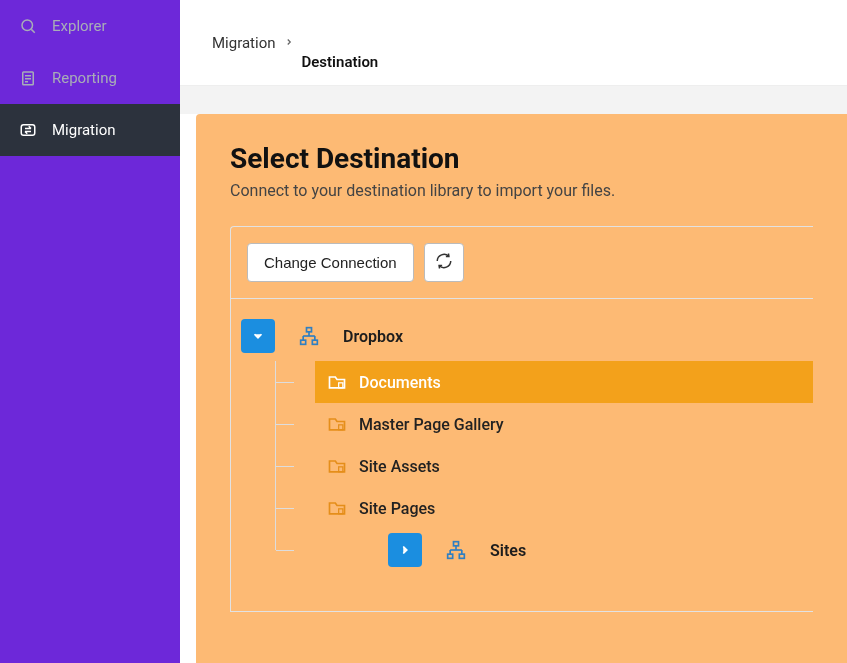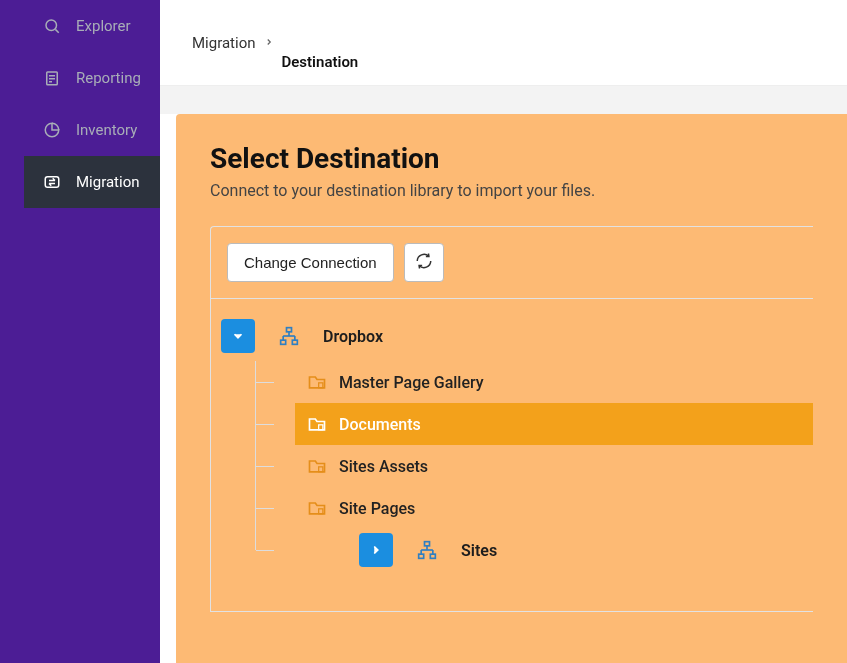--- a/index.html
+++ b/index.html
@@ -1,18 +1,18 @@
 <!DOCTYPE html>
 <html><head>
   <meta charset="utf-8">
   <style>
     * { margin: 0; padding: 0; box-sizing: border-box; }
     body { font-family: -apple-system, BlinkMacSystemFont, "Segoe UI", Roboto, sans-serif; background: #f5f5f5; width: 847px; height: 663px; overflow: hidden; display: flex; }
     
-    .sidebar { width: 160px; background: #4c1d95; height: 100%; padding-left: 24px; }
+    .sidebar { width: 180px; background: #6d28d9; height: 100%; }
     .sidebar-item { display: flex; align-items: center; padding: 16px 18px; color: #a8adb7; cursor: pointer; font-size: 15px; gap: 14px; }
     .sidebar-item.active { background: #2c323d; color: #ffffff; }
     .sidebar-item .icon { width: 20px; height: 20px; display: flex; align-items: center; justify-content: center; flex-shrink: 0; }
     .sidebar-item .icon svg { width: 18px; height: 18px; }
     
     .main { flex: 1; display: flex; flex-direction: column; background: #ffffff; }
     .breadcrumb { display: flex; align-items: center; gap: 8px; padding: 14px 32px; font-size: 15px; background: #ffffff; border-bottom: 1px solid #eee; }
     .breadcrumb-item { color: #333; }
     .breadcrumb-sep { color: #888; font-size: 12px; }
     .breadcrumb-item.current { font-weight: 600; color: #111; margin-top: 39px; }
@@ -45,21 +45,21 @@
     .indent-line::after { content: ""; position: absolute; top: 50%; left: 0; width: 18px; height: 1px; background: #ddd; }
     .child-row:last-child .indent-line { border-left: 1px solid transparent; }
     .child-row:last-child .indent-line::before { content:""; position:absolute; top:0; left:-1px; height:50%; width:1px; background:#ddd; }
     .child-content { flex: 1; display: flex; align-items: center; gap: 10px; padding: 10px 10px; }
     .child-content.selected { background: #f3a11b; }
     .child-content.selected .label { color: #fff; }
     .child-content .label { font-size: 16px; color: #222; font-weight: 500; }
     .child-content .tree-icon svg .stroke { stroke: #e58e1a; }
     .child-content.selected .tree-icon svg .stroke { stroke: #fff; }
 
-    .grandchild-wrap { margin-left: 20px; padding-left: 44px; }
+    .grandchild-wrap { margin-left: 29px; padding-left: 44px; }
     .grandchild-wrap .tree-row { padding-left: 0; }
   </style>
 </head>
 <body>
 
 <div class="sidebar">
   <div class="sidebar-item">
     <span class="icon">
       <svg viewBox="0 0 24 24" fill="none" stroke="currentColor" stroke-width="2">
           <circle cx="11" cy="11" r="7"></circle>
@@ -71,29 +71,20 @@
   <div class="sidebar-item">
     <span class="icon">
       <svg viewBox="0 0 24 24" fill="none" stroke="currentColor" stroke-width="2">
           <rect x="5" y="4" width="14" height="17" rx="1"></rect>
           <line x1="8" y1="9" x2="16" y2="9"></line>
           <line x1="8" y1="13" x2="16" y2="13"></line>
           <line x1="8" y1="17" x2="12" y2="17"></line>
         </svg>
     </span>
     <span>Reporting</span>
-  </div>
-  <div class="sidebar-item">
-    <span class="icon">
-      <svg viewBox="0 0 24 24" fill="none" stroke="currentColor" stroke-width="2">
-          <path d="M12 3 A9 9 0 1 0 21 12 L12 12 Z"></path>
-          <path d="M12 3 A9 9 0 0 1 21 12"></path>
-        </svg>
-    </span>
-    <span>Inventory</span>
   </div>
   <div class="sidebar-item active">
     <span class="icon">
       <svg viewBox="0 0 24 24" fill="none" stroke="currentColor" stroke-width="2">
           <rect x="3" y="5" width="18" height="14" rx="3"></rect>
           <path d="M8 10 L16 10 M16 10 L13 7"></path>
           <path d="M16 14 L8 14 M8 14 L11 17"></path>
         </svg>
     </span>
     <span>Migration</span>
@@ -150,54 +141,54 @@
                 <line x1="5" y1="12" x2="19" y2="12"></line>
               </svg>
           </div>
           <span class="label">Dropbox</span>
         </div>
 
         <div class="child-area">
 
           <div class="child-row">
             <div class="indent-line"></div>
+            <div class="child-content selected">
+              <div class="tree-icon">
+                <svg viewBox="0 0 24 24" fill="none">
+                    <path class="stroke" stroke="#fff" stroke-width="2" d="M3 7 L3 19 L21 19 L21 9 L12 9 L10 6 L3 6 Z"></path>
+                    <rect class="stroke" x="14" y="13" width="5" height="6" stroke="#fff" stroke-width="1.5" fill="none"></rect>
+                  </svg>
+              </div>
+              <span class="label">Documents</span>
+            </div>
+          </div>
+
+          <div class="child-row">
+            <div class="indent-line"></div>
             <div class="child-content">
               <div class="tree-icon">
                 <svg viewBox="0 0 24 24" fill="none">
                     <path class="stroke" stroke="#e58e1a" stroke-width="2" d="M3 7 L3 19 L21 19 L21 9 L12 9 L10 6 L3 6 Z"></path>
                     <rect class="stroke" x="14" y="13" width="5" height="6" stroke="#e58e1a" stroke-width="1.5" fill="none"></rect>
                   </svg>
               </div>
               <span class="label">Master Page Gallery</span>
             </div>
           </div>
 
           <div class="child-row">
             <div class="indent-line"></div>
-            <div class="child-content selected">
-              <div class="tree-icon">
-                <svg viewBox="0 0 24 24" fill="none">
-                    <path class="stroke" stroke="#fff" stroke-width="2" d="M3 7 L3 19 L21 19 L21 9 L12 9 L10 6 L3 6 Z"></path>
-                    <rect class="stroke" x="14" y="13" width="5" height="6" stroke="#fff" stroke-width="1.5" fill="none"></rect>
-                  </svg>
-              </div>
-              <span class="label">Documents</span>
-            </div>
-          </div>
-
-          <div class="child-row">
-            <div class="indent-line"></div>
             <div class="child-content">
               <div class="tree-icon">
                 <svg viewBox="0 0 24 24" fill="none">
                     <path class="stroke" stroke="#e58e1a" stroke-width="2" d="M3 7 L3 19 L21 19 L21 9 L12 9 L10 6 L3 6 Z"></path>
                     <rect class="stroke" x="14" y="13" width="5" height="6" stroke="#e58e1a" stroke-width="1.5" fill="none"></rect>
                   </svg>
               </div>
-              <span class="label">Sites Assets</span>
+              <span class="label">Site Assets</span>
             </div>
           </div>
 
           <div class="child-row">
             <div class="indent-line"></div>
             <div class="child-content">
               <div class="tree-icon">
                 <svg viewBox="0 0 24 24" fill="none">
                     <path class="stroke" stroke="#e58e1a" stroke-width="2" d="M3 7 L3 19 L21 19 L21 9 L12 9 L10 6 L3 6 Z"></path>
                     <rect class="stroke" x="14" y="13" width="5" height="6" stroke="#e58e1a" stroke-width="1.5" fill="none"></rect>

